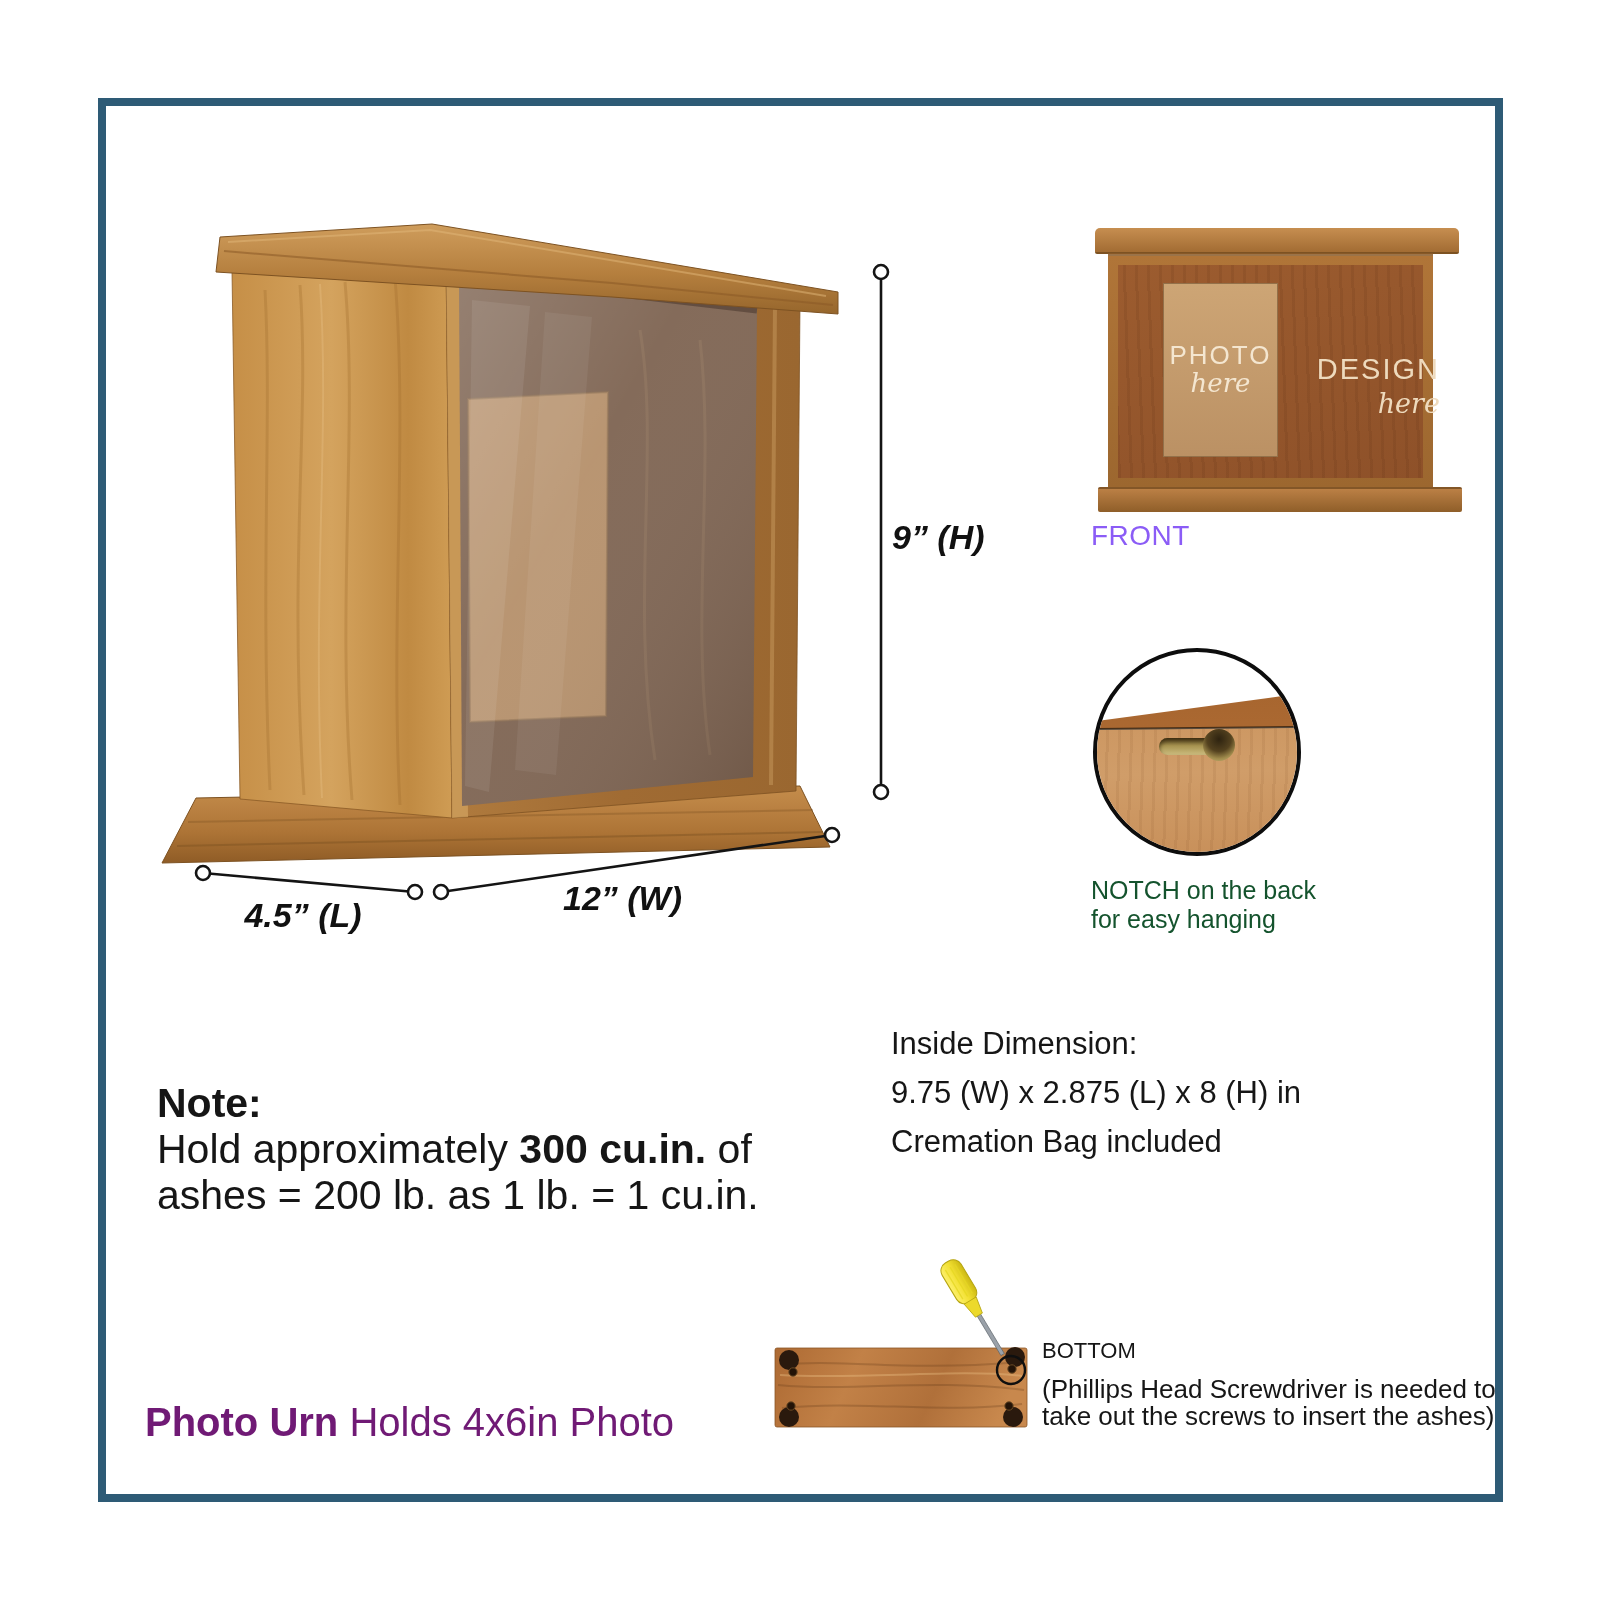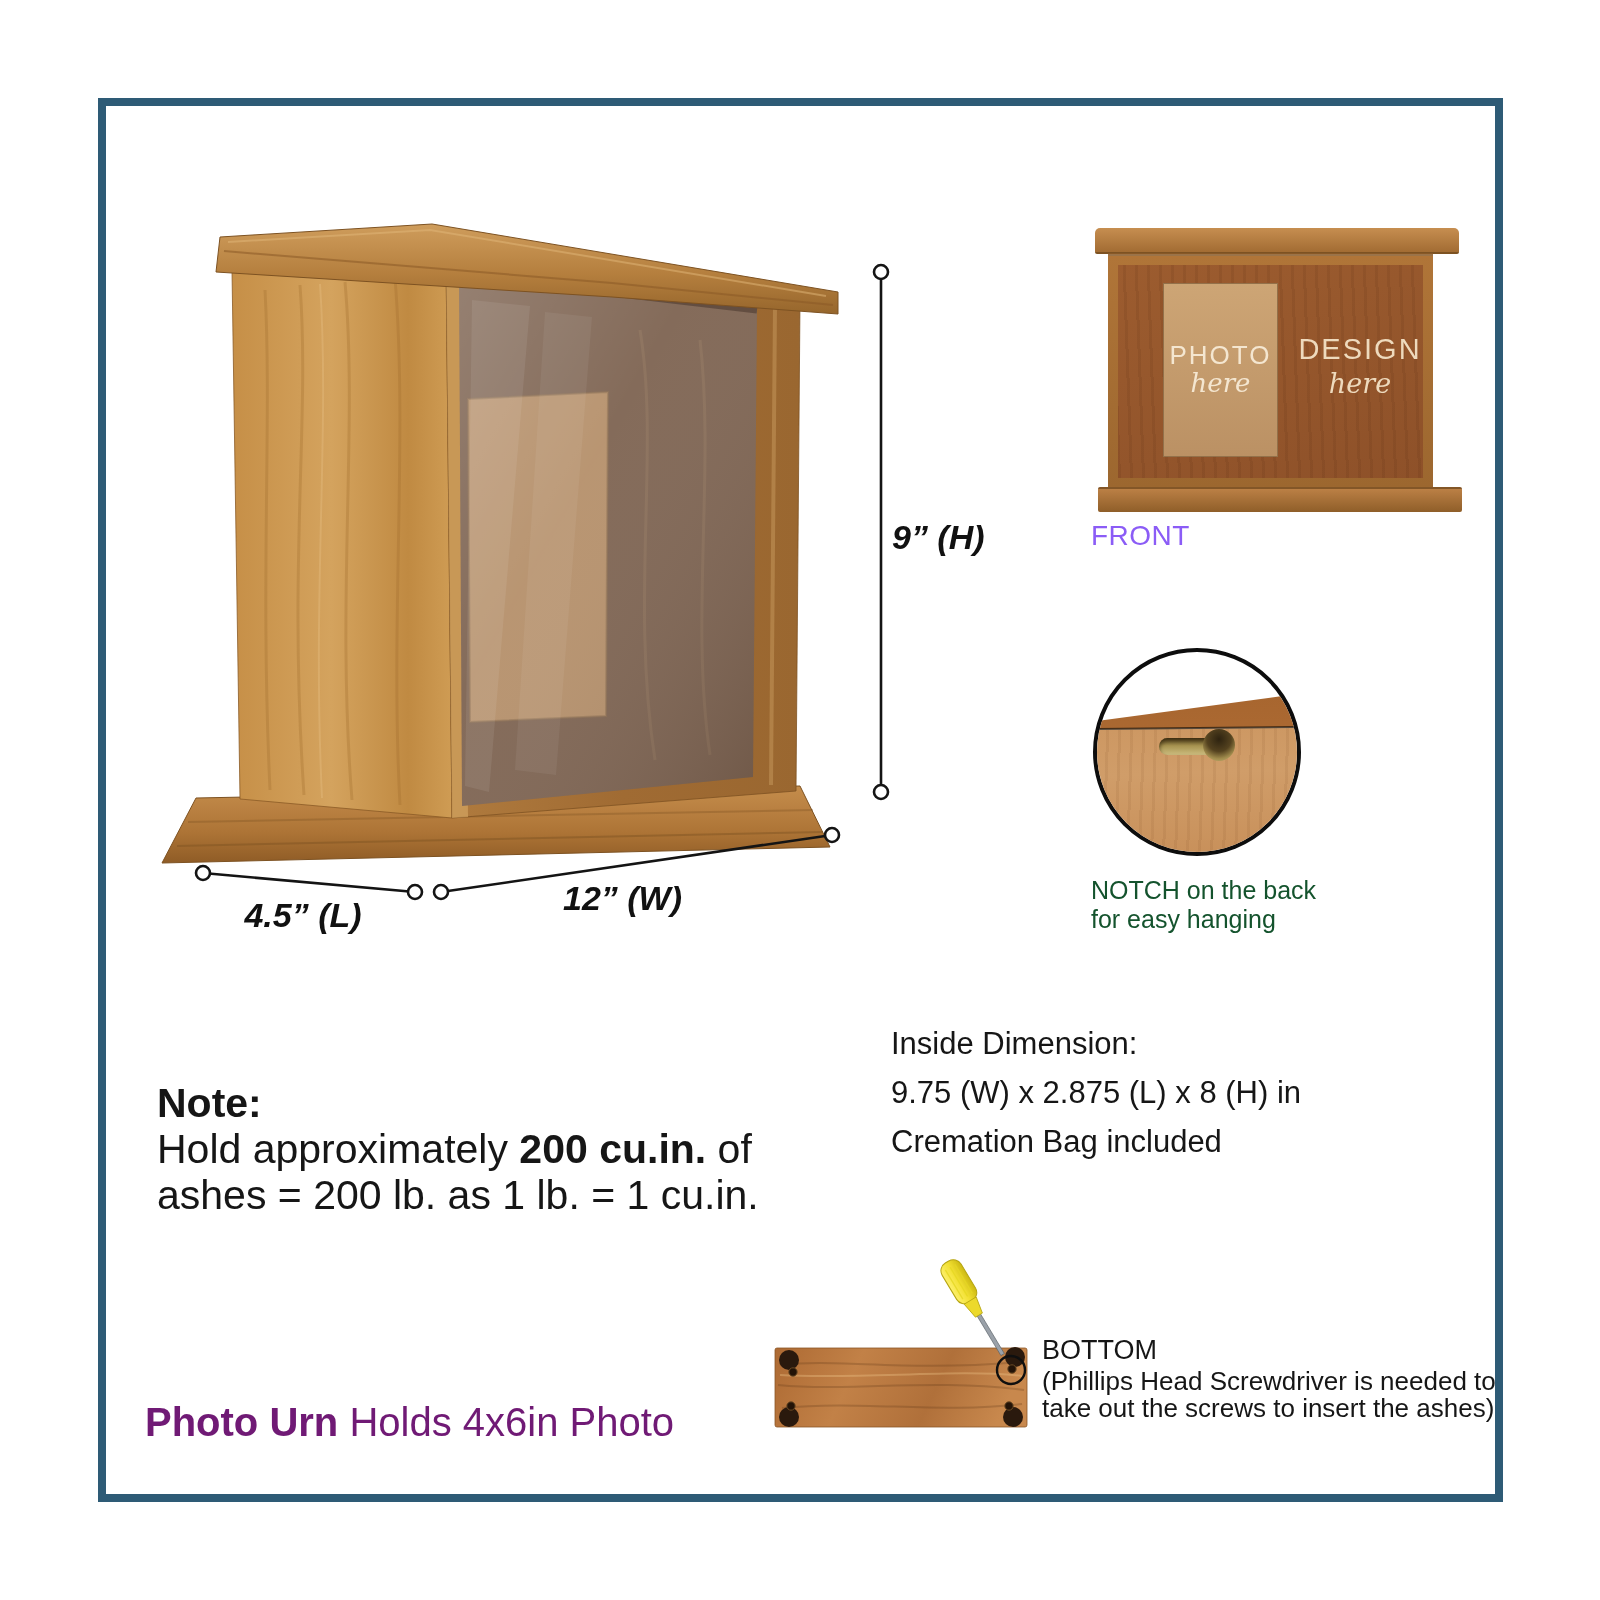--- a/index.html
+++ b/index.html
@@ -25,21 +25,21 @@
   .fv-inner{position:absolute;left:10px;top:9px;right:10px;bottom:9px;
             background:
               repeating-linear-gradient(88deg, rgba(70,30,8,.10) 0 3px, rgba(0,0,0,0) 3px 12px),
               linear-gradient(160deg,#9c5c2f,#8e5129);}
   .fv-photo{position:absolute;left:45px;top:18px;width:113px;height:172px;
             background:linear-gradient(#cda575,#bb9164);border:1px solid #93714a;}
   .fv-photo-word{position:absolute;left:0;top:56px;width:100%;text-align:center;
                  font-size:26px;letter-spacing:2px;color:#f4e6d0;}
   .fv-photo-script{position:absolute;left:0;top:84px;width:100%;text-align:center;
                    font-family:"DejaVu Serif",serif;font-style:italic;font-size:26px;color:#f4e6d0;}
-  .fv-design{position:absolute;left:162px;top:68px;width:160px;text-align:center;}
+  .fv-design{position:absolute;left:162px;top:88px;width:160px;text-align:right;}
   .fv-design-word{font-size:29px;letter-spacing:2px;color:#eedabd;}
   .fv-design-script{margin-top:2px;font-family:"DejaVu Serif",serif;font-style:italic;
                     font-size:27px;color:#eedabd;}
   .fv-base{position:absolute;left:5px;top:265px;width:364px;height:23px;
            background:linear-gradient(#bb8045,#8f5e29);border-radius:2px;
            border-top:2px solid #835627;}
   .caption{position:absolute;font-size:28px;color:#8b5cf6;letter-spacing:.5px;}
   #front-caption{left:1091px;top:520px;}
 
   
@@ -64,21 +64,21 @@
   .notch-hole{position:absolute;left:106px;top:77px;width:32px;height:32px;border-radius:50%;
          background:radial-gradient(circle at 50% 32%,#2e2310 0%,#54421f 45%,#a08b4c 72%,#cabb7d 100%);}
   .notch-caption{position:absolute;left:1091px;top:876px;font-size:25px;line-height:29px;color:#14532d;}
 
   
   .note-block{position:absolute;left:157px;top:1080px;font-size:41px;line-height:46px;}
   .note-block .h{font-weight:bold;}
   .bold{font-weight:bold;}
   .inside-block{position:absolute;left:891px;top:1019px;font-size:31px;line-height:49px;}
   .bottom-caption{position:absolute;left:1042px;top:1337px;font-size:26px;line-height:27px;}
-  .bottom-caption .h{font-size:27px;margin-bottom:4px;}
+  .bottom-caption .h{font-size:22px;margin-bottom:12px;}
   .footer{position:absolute;left:145px;top:1400px;font-size:40px;color:#701a75;}
 </style>
 </head>
 <body>
 
 <div class="canvas">
 
   <div class="border-frame"></div>
 
   <svg class="art" viewBox="0 0 1600 1600" xmlns="http://www.w3.org/2000/svg">
@@ -238,21 +238,21 @@
     <div class="notch-slot"></div>
     <div class="notch-hole"></div>
   </div>
   <div class="notch-caption">
     <div>NOTCH on the back</div>
     <div>for easy hanging</div>
   </div>
 
   <div class="note-block">
     <div class="h">Note:</div>
-    <div><span>Hold approximately </span><span class="bold">200 cu.in.</span><span> of</span></div>
+    <div><span>Hold approximately </span><span class="bold">300 cu.in.</span><span> of</span></div>
     <div>ashes = 200 lb. as 1 lb. = 1 cu.in.</div>
   </div>
 
   <div class="inside-block">
     <div>Inside Dimension:</div>
     <div>9.75 (W) x 2.875 (L) x 8 (H) in</div>
     <div>Cremation Bag included</div>
   </div>
 
   <div class="bottom-caption">

